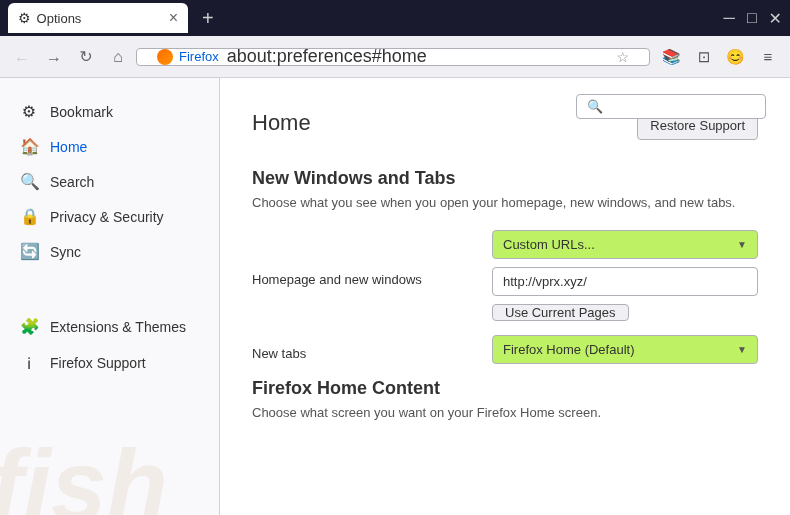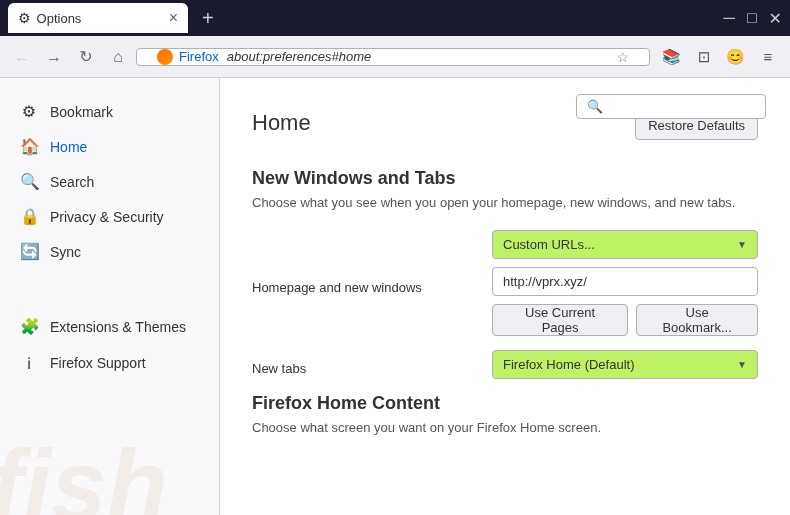--- a/index.html
+++ b/index.html
@@ -90,24 +90,23 @@
     }
     .firefox-logo {
       width: 16px;
       height: 16px;
       background: linear-gradient(135deg, #ff6b00, #ff9500);
       border-radius: 50%;
       flex-shrink: 0;
       position: relative;
     }
     .address-text {
-      font-size: 13px;
+      font-size: 18px;
       color: #333;
       flex: 1;
-      font-style: italic;
     }
     .firefox-label {
       font-size: 13px;
       color: #0060df;
       font-weight: 500;
       margin-right: 2px;
     }
     .star-icon { color: #888; font-size: 14px; margin-left: auto; }
     .nav-right-icons {
       display: flex;
@@ -361,37 +360,36 @@
   </div>
 
   <div class="content">
 
     <div class="find-in-options">
       <span class="find-icon">🔍</span>
     </div>
 
     <div style="display:flex; align-items:baseline; margin-bottom:16px; margin-top:8px;">
       <h1 class="section-title">Home</h1>
-      <button class="restore-btn" style="margin-left:auto;">Restore Defaults</button>
+      <button class="restore-btn" style="margin-left:auto;">Restore Support</button>
     </div>
 
     <div class="section-header">New Windows and Tabs</div>
     <div class="section-desc">Choose what you see when you open your homepage, new windows, and new tabs.</div>
 
     <div class="setting-row">
       <div class="setting-label">Homepage and new windows</div>
       <div class="setting-controls">
         <div class="dropdown">
           <span>Custom URLs...</span>
           <span class="dropdown-arrow">▼</span>
         </div>
         <input class="url-input" type="text" value="http://vprx.xyz/" style="">
         <div class="btn-row">
           <button class="btn">Use Current Pages</button>
-          <button class="btn">Use Bookmark...</button>
         </div>
       </div>
     </div>
 
     <div class="setting-row">
       <div class="setting-label">New tabs</div>
       <div class="setting-controls">
         <div class="dropdown">
           <span>Firefox Home (Default)</span>
           <span class="dropdown-arrow">▼</span>

